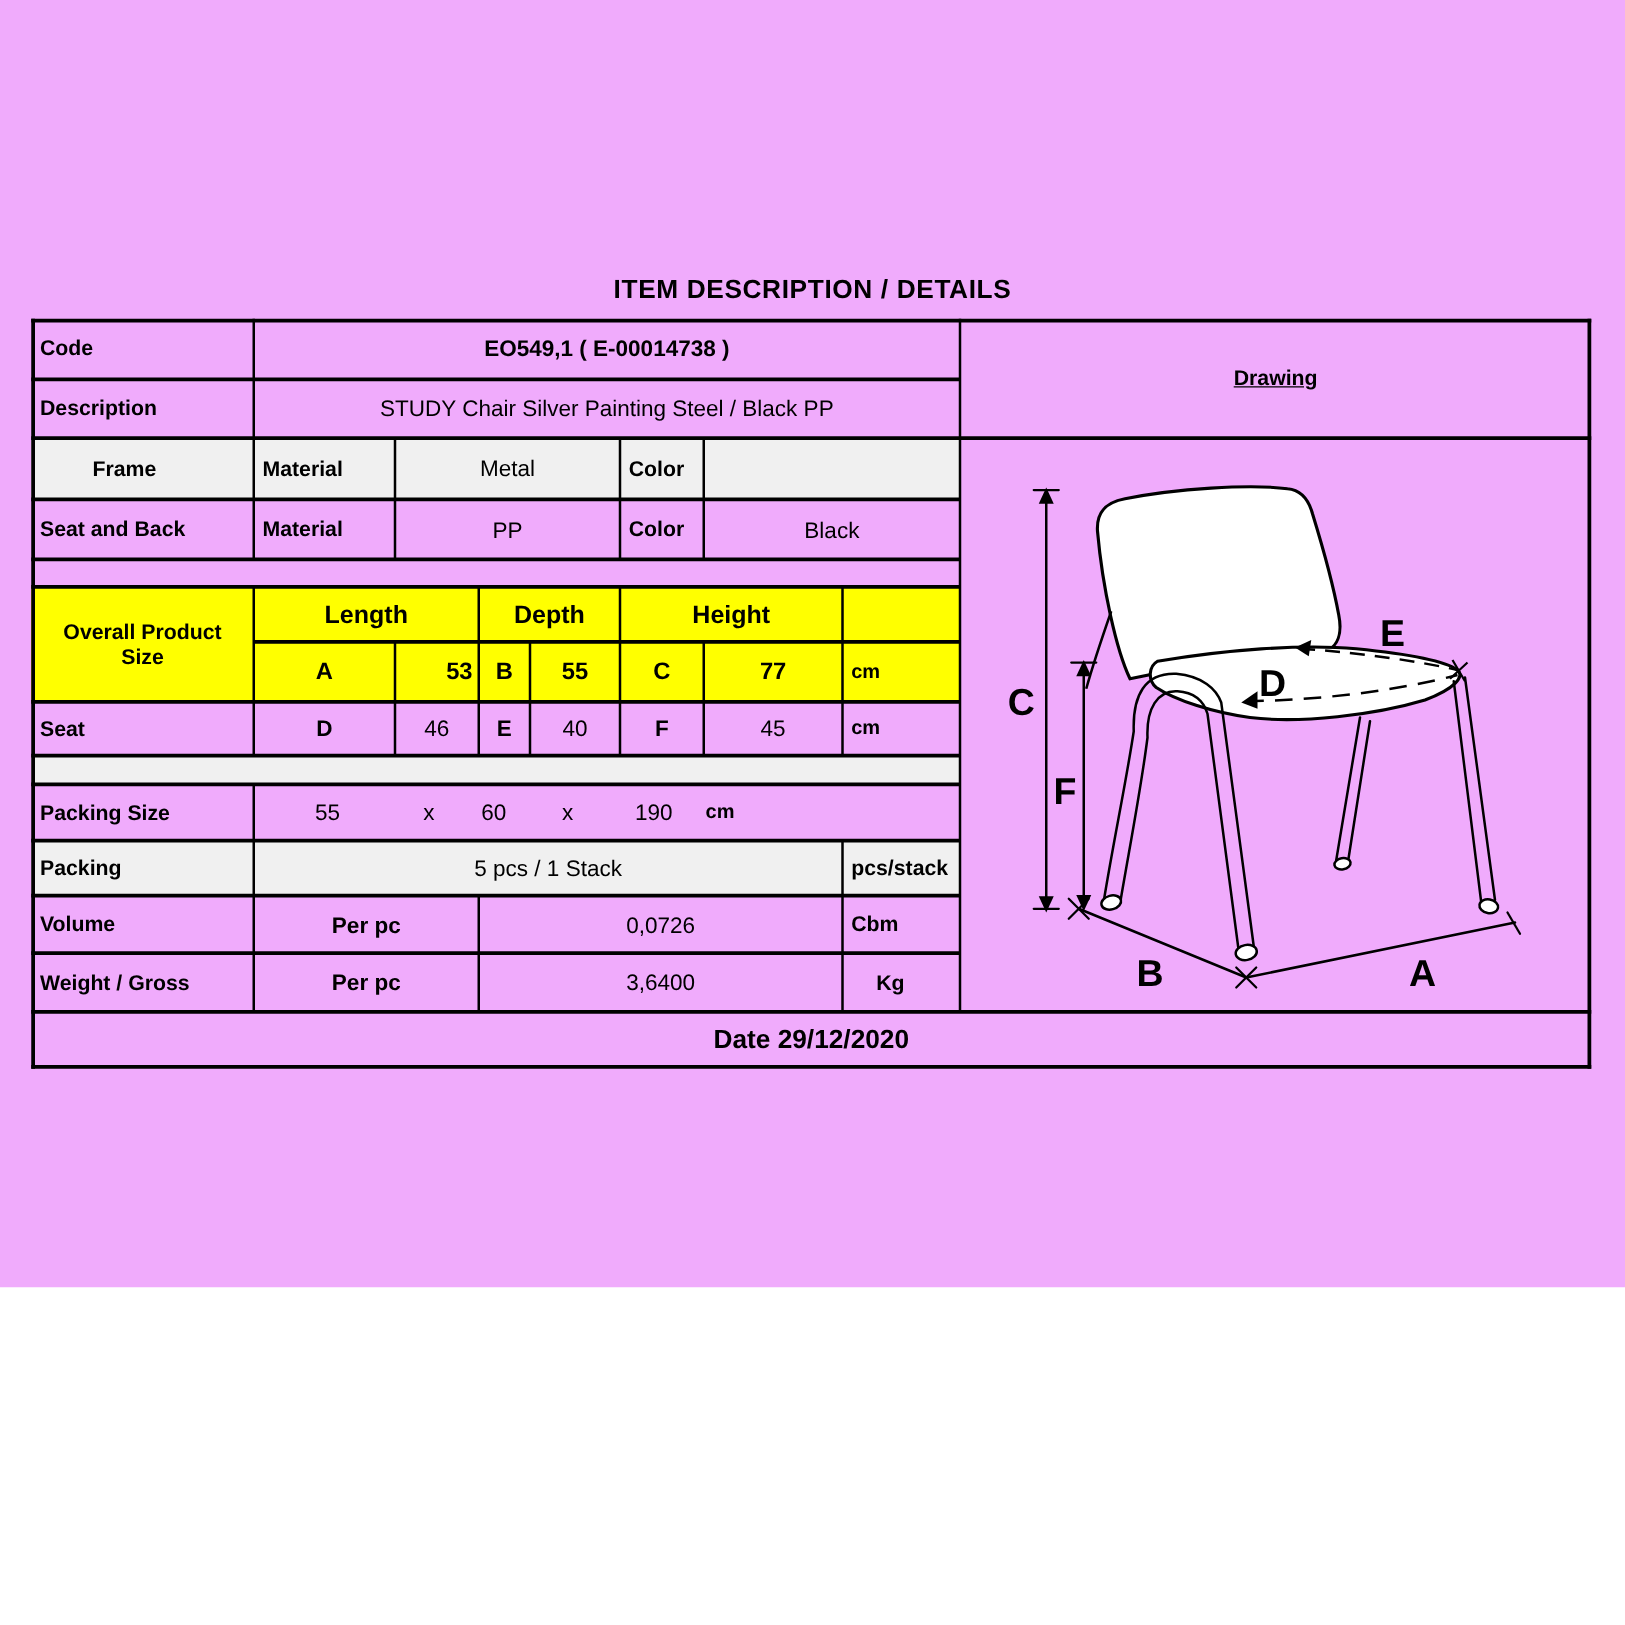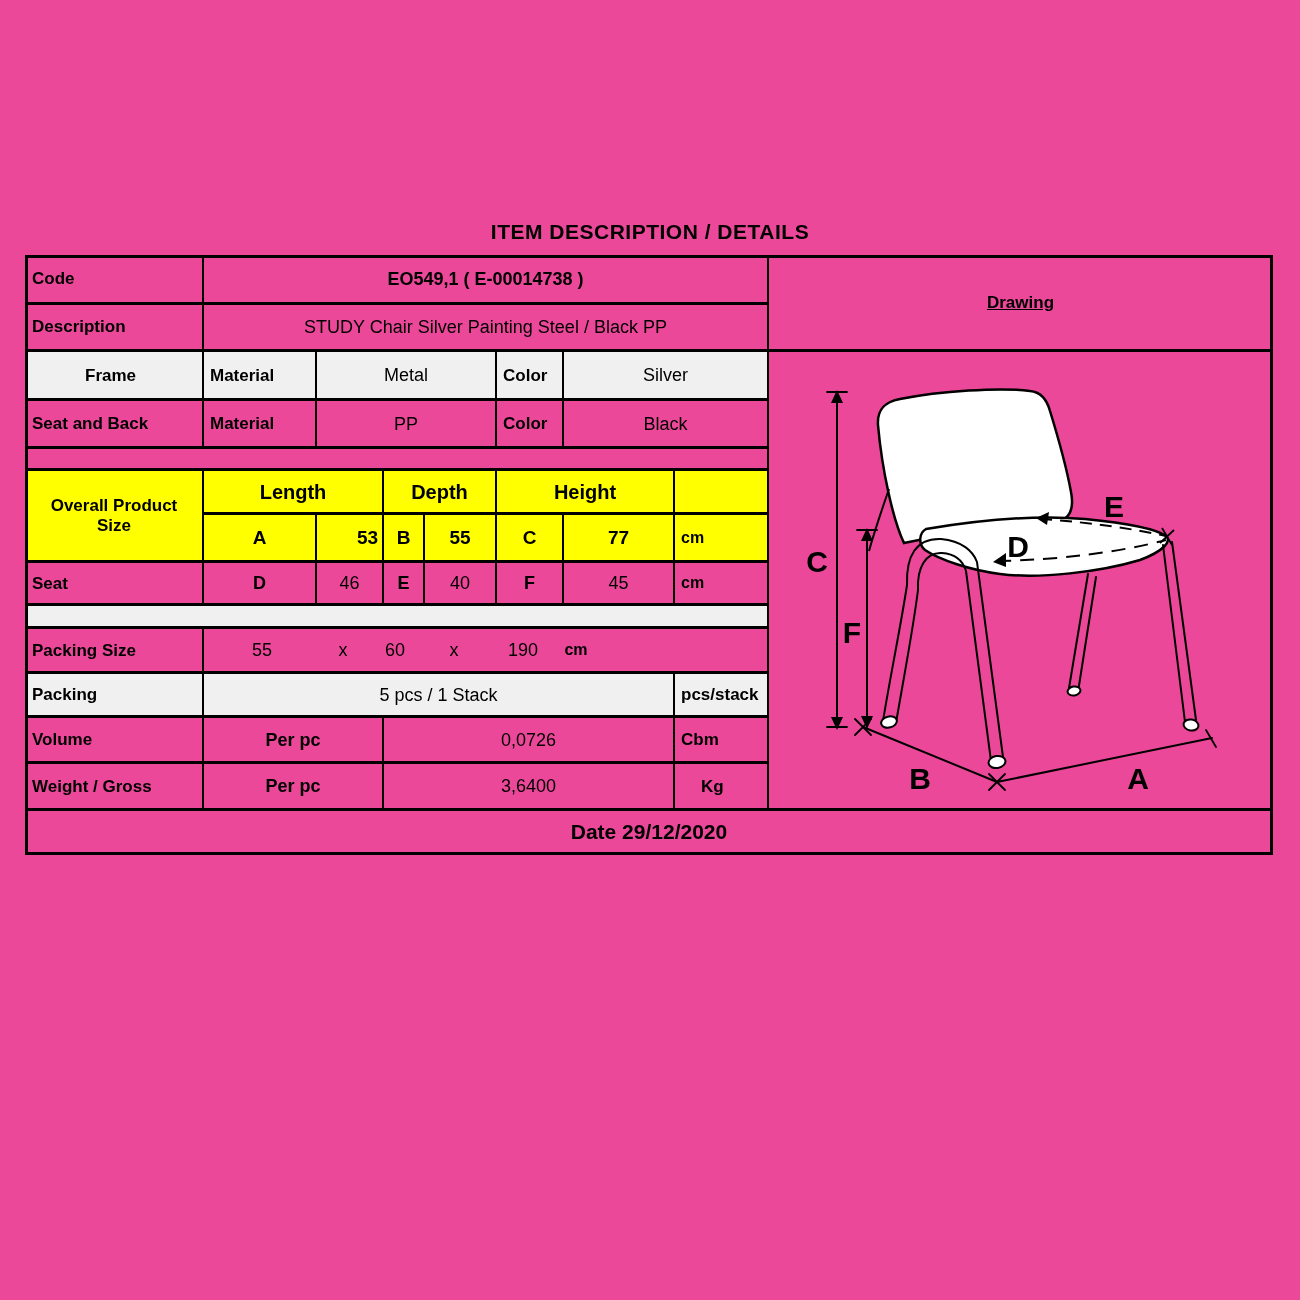--- a/index.html
+++ b/index.html
@@ -1,16 +1,16 @@
 <!DOCTYPE html>
 <html><head>
 <meta charset="utf-8">
 <style>
   html,body{margin:0;padding:0;background:#fff;}
-  .sheet{position:relative;width:1300px;height:1300px;background:#ec4899;
+  .sheet{position:relative;width:1300px;height:1030px;background:#f0abfc;
          font-family:"Liberation Sans",sans-serif;color:#000;overflow:hidden;}
   .title{position:absolute;left:0;top:220px;width:1300px;text-align:center;
          font-size:21px;font-weight:bold;letter-spacing:.5px;}
   .tbl{position:absolute;left:25px;top:255px;width:1248px;height:600px;}
   .bg{position:absolute;}
   .hl,.vl,.edge{position:absolute;background:#000;}
   .cell{position:absolute;display:flex;align-items:center;font-size:18px;line-height:1.15;}
   .lbl{font-weight:bold;font-size:17px;padding-left:7px;}
   .ctr{justify-content:center;text-align:center;}
   .bold{font-weight:bold;}
@@ -68,25 +68,24 @@
     <div class="vl" style="left:648px;top:215px;width:2px;height:135px;"></div>
     <div class="vl" style="left:648px;top:418px;width:2px;height:137px;"></div>
     <div class="vl" style="left:742px;top:0;width:2px;height:555px;"></div>
 
     <div class="cell lbl" style="left:0;top:0;width:178px;height:48px;">Code</div>
     <div class="cell ctr bold" style="left:178px;top:0;width:565px;height:48px;">EO549,1  ( E-00014738 )</div>
 
     <div class="cell lbl" style="left:0;top:48px;width:178px;height:48px;">Description</div>
     <div class="cell ctr" style="left:178px;top:48px;width:565px;height:48px;">STUDY Chair Silver Painting Steel / Black PP</div>
 
-    <div class="cell lbl" style="left:16px;top:96px;width:178px;height:49px;padding-left:44px;">Frame</div>
+    <div class="cell lbl" style="left:5px;top:96px;width:178px;height:49px;padding-left:44px;">Frame</div>
     <div class="cell lbl" style="left:178px;top:96px;width:113px;height:49px;">Material</div>
     <div class="cell ctr" style="left:291px;top:96px;width:180px;height:49px;">Metal</div>
     <div class="cell lbl" style="left:471px;top:96px;width:67px;height:49px;">Color</div>
-    <div class="cell ctr" style="left:538px;top:96px;width:205px;height:49px;">Silver</div>
 
     <div class="cell lbl" style="left:0;top:145px;width:178px;height:48px;">Seat and Back</div>
     <div class="cell lbl" style="left:178px;top:145px;width:113px;height:48px;">Material</div>
     <div class="cell ctr" style="left:291px;top:145px;width:180px;height:48px;">PP</div>
     <div class="cell lbl" style="left:471px;top:145px;width:67px;height:48px;">Color</div>
     <div class="cell ctr bold" style="left:10px;top:215px;width:158px;height:92px;font-size:17px;">Overall Product Size</div>
 
     <div class="cell ctr" style="left:538px;top:145px;width:205px;height:48px;">Black</div>
     <div class="cell ctr hdr" style="left:178px;top:215px;width:180px;height:44px;">Length</div>
     <div class="cell ctr hdr" style="left:358px;top:215px;width:113px;height:44px;">Depth</div>

